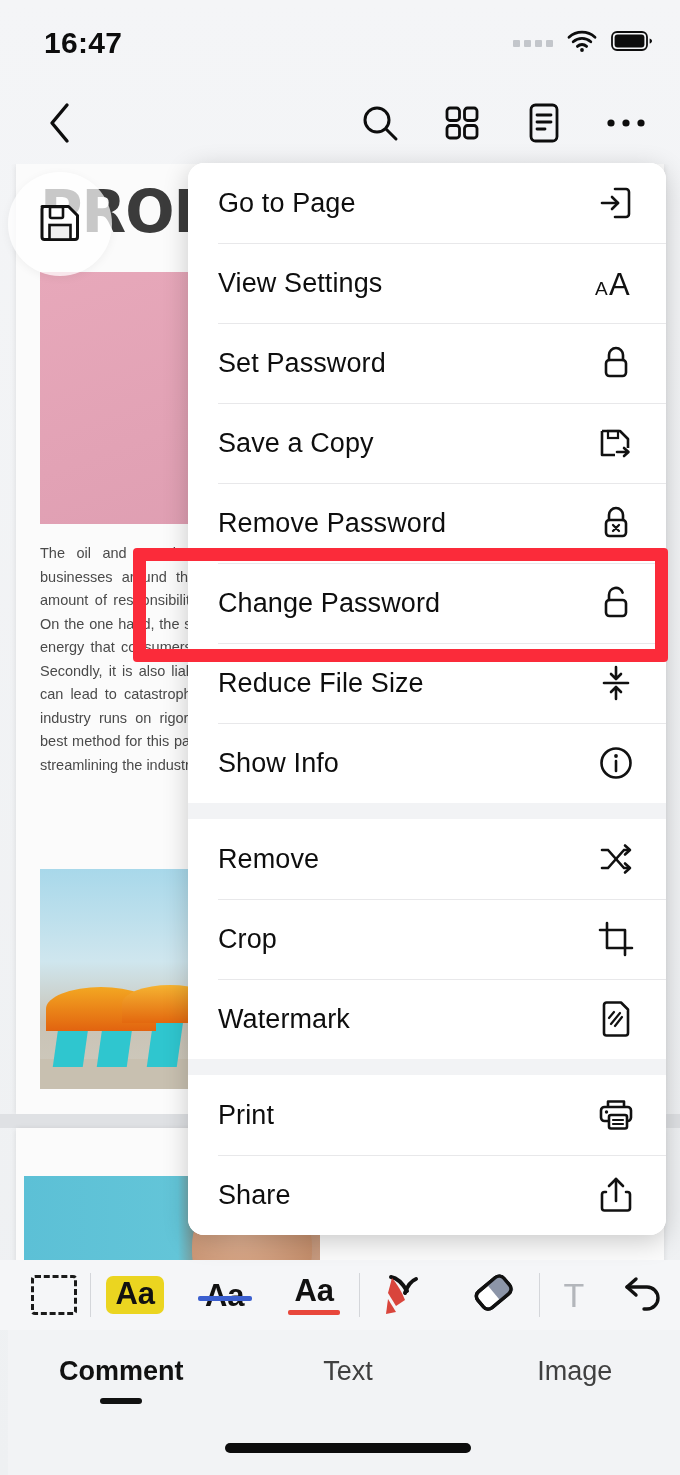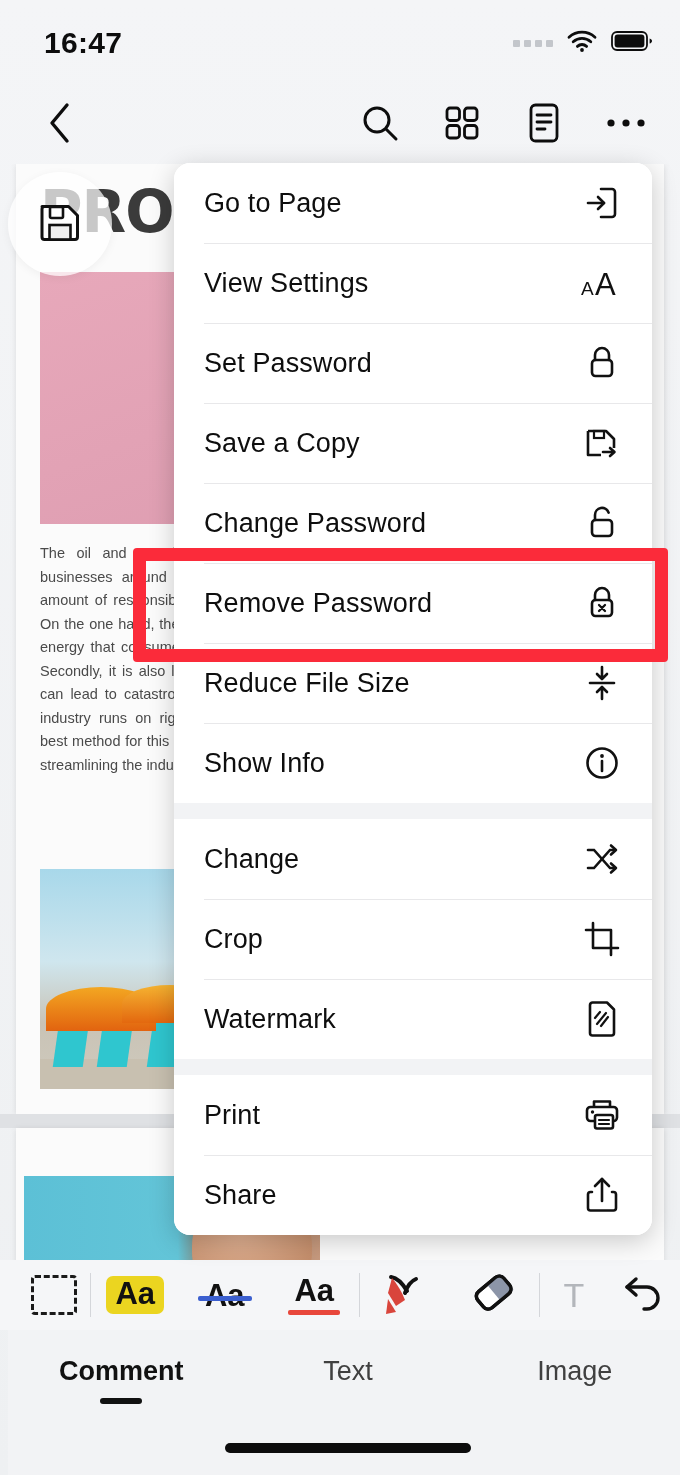--- a/index.html
+++ b/index.html
@@ -86,21 +86,21 @@
   
   .fab-save {
     position: absolute; left: 8px; top: 8px; width: 104px; height: 104px;
     border-radius: 50%; background: rgba(255,255,255,.72);
     display: flex; align-items: center; justify-content: center;
     box-shadow: 0 2px 10px rgba(0,0,0,.05);
   }
 
   
   .menu {
-    position: absolute; left: 174px; top: 163px; width: 478px;
+    position: absolute; left: 188px; top: 163px; width: 478px;
     background: #ffffff; border-radius: 16px;
     box-shadow: 0 6px 26px rgba(0,0,0,.20);
     overflow: hidden; z-index: 30; text-align: right;
   }
   .menu-item {
     position: relative; height: 80px; display: flex; align-items: center;
     padding: 0 28px 0 30px; background: #fff;
   }
   .menu-item + .menu-item::before {
     content: ""; position: absolute; left: 30px; right: 0; top: 0;
@@ -308,41 +308,41 @@
         <svg width="36" height="36" viewBox="0 0 36 36">
           <path d="M4 6h18l8 8v9" fill="none" stroke="#111" stroke-width="2.6" stroke-linejoin="round"></path>
           <path d="M4 6v24h13" fill="none" stroke="#111" stroke-width="2.6" stroke-linejoin="round"></path>
           <rect x="10" y="6" width="10" height="7" fill="none" stroke="#111" stroke-width="2.2"></rect>
           <path d="M19 27h11M26 23l4.5 4-4.5 4" fill="none" stroke="#111" stroke-width="2.6" stroke-linecap="round" stroke-linejoin="round"></path>
         </svg>
       </span>
     </div>
 
     <div class="menu-item">
-      <span class="menu-label">Change Password</span>
-      <span class="menu-ico">
-        <svg width="34" height="36" viewBox="0 0 34 36">
-          <path d="M10 15V10a7 7 0 0 1 13.6-2.4" fill="none" stroke="#111" stroke-width="2.6" stroke-linecap="round"></path>
-          <rect x="7" y="15" width="20" height="16" rx="3.5" fill="none" stroke="#111" stroke-width="2.6"></rect>
-        </svg>
-      </span>
-    </div>
-
-    <div class="menu-item">
       <span class="menu-label">Remove Password</span>
       <span class="menu-ico">
         <svg width="34" height="36" viewBox="0 0 34 36">
           <path d="M10 15V10a7 7 0 0 1 14 0v5" fill="none" stroke="#111" stroke-width="2.6" stroke-linecap="round"></path>
           <rect x="7" y="15" width="20" height="16" rx="3.5" fill="none" stroke="#111" stroke-width="2.6"></rect>
           <path d="M14 20l6 6M20 20l-6 6" stroke="#111" stroke-width="2.3" stroke-linecap="round"></path>
         </svg>
       </span>
     </div>
 
     <div class="menu-item">
+      <span class="menu-label">Change Password</span>
+      <span class="menu-ico">
+        <svg width="34" height="36" viewBox="0 0 34 36">
+          <path d="M10 15V10a7 7 0 0 1 13.6-2.4" fill="none" stroke="#111" stroke-width="2.6" stroke-linecap="round"></path>
+          <rect x="7" y="15" width="20" height="16" rx="3.5" fill="none" stroke="#111" stroke-width="2.6"></rect>
+        </svg>
+      </span>
+    </div>
+
+    <div class="menu-item">
       <span class="menu-label">Reduce File Size</span>
       <span class="menu-ico">
         <svg width="34" height="38" viewBox="0 0 34 38">
           <path d="M17 3v11M12 10l5 5 5-5" fill="none" stroke="#111" stroke-width="2.6" stroke-linecap="round" stroke-linejoin="round"></path>
           <path d="M5 19h24" stroke="#111" stroke-width="2.6" stroke-linecap="round"></path>
           <path d="M17 35V24M12 28l5-5 5 5" fill="none" stroke="#111" stroke-width="2.6" stroke-linecap="round" stroke-linejoin="round"></path>
         </svg>
       </span>
     </div>
 
@@ -353,21 +353,21 @@
           <circle cx="18" cy="18" r="14.5" fill="none" stroke="#111" stroke-width="2.6"></circle>
           <circle cx="18" cy="11" r="1.9" fill="#111"></circle>
           <path d="M18 16v10" stroke="#111" stroke-width="2.6" stroke-linecap="round"></path>
         </svg>
       </span>
     </div>
 
     <div class="menu-sep"></div>
 
     <div class="menu-item">
-      <span class="menu-label">Change</span>
+      <span class="menu-label">Remove</span>
       <span class="menu-ico">
         <svg width="36" height="32" viewBox="0 0 36 32">
           <path d="M4 7h6l16 18h5" fill="none" stroke="#111" stroke-width="2.6" stroke-linecap="round"></path>
           <path d="M4 25h6l16-18h5" fill="none" stroke="#111" stroke-width="2.6" stroke-linecap="round"></path>
           <path d="M27 2.5L32 7l-5 4.5" fill="none" stroke="#111" stroke-width="2.6" stroke-linecap="round" stroke-linejoin="round"></path>
           <path d="M27 20.5L32 25l-5 4.5" fill="none" stroke="#111" stroke-width="2.6" stroke-linecap="round" stroke-linejoin="round"></path>
         </svg>
       </span>
     </div>
 

